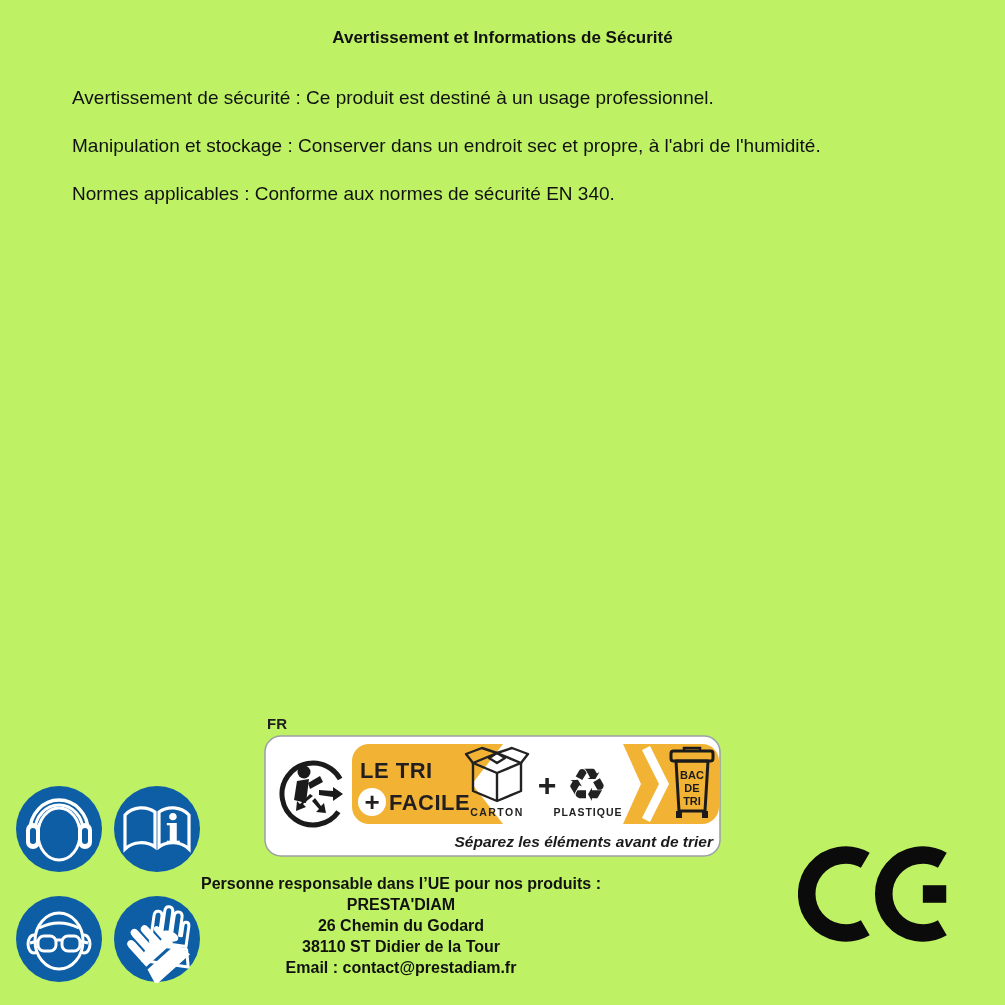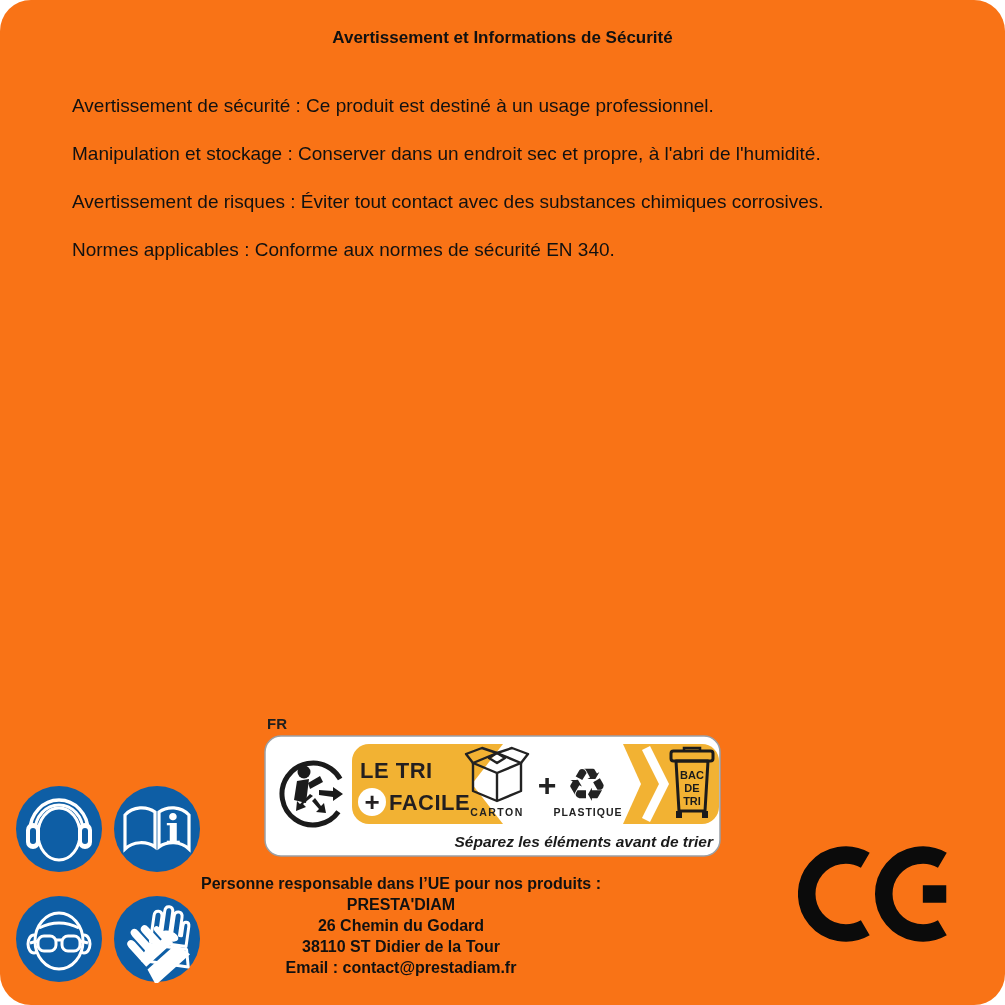--- a/index.html
+++ b/index.html
@@ -1,41 +1,40 @@
 <!DOCTYPE html>
 <html><head>
 <meta charset="utf-8">
 <style>
   html,body{margin:0;padding:0;background:#fff;}
-  .page{position:relative;width:1005px;height:1005px;background:#f97316;overflow:hidden;
-        font-family:"Liberation Sans", sans-serif;color:#1a1a1a;border-radius:31px;}
+  .page{position:relative;width:1005px;height:1005px;background:#bef264;overflow:hidden;
+        font-family:"Liberation Sans", sans-serif;color:#1a1a1a;}
   .doc-title{position:absolute;top:28px;left:0;right:0;text-align:center;
              font-size:17px;font-weight:bold;color:#111;}
   .doc-body{position:absolute;left:72px;top:77px;width:900px;font-size:19px;line-height:25px;color:#111;}
-  .doc-body p{margin:16px 0 23px 0;white-space:pre-line;}
+  .doc-body p{margin:8px 0 23px 0;white-space:pre-line;}
   .picto-grid{position:absolute;left:15px;top:785px;width:186px;}
   .picto{position:absolute;width:88px;height:88px;}
   .picto.p1{left:0;top:0;} .picto.p2{left:98px;top:0;}
   .picto.p3{left:0;top:110px;} .picto.p4{left:98px;top:110px;}
   .tri-label{position:absolute;left:263px;top:706px;}
   .resp-block{position:absolute;left:0;top:873px;width:802px;text-align:center;
               font-size:16px;line-height:21px;font-weight:bold;color:#111;}
   .ce-mark{position:absolute;left:798px;top:845px;}
 </style>
 </head>
 <body>
 
 <div class="page">
 
   <div class="doc-title">Avertissement et Informations de Sécurité</div>
 
   <div class="doc-body">
     <p>Avertissement de sécurité : Ce produit est destiné à un usage professionnel.</p>
     <p>Manipulation et stockage : Conserver dans un endroit sec et propre, à l'abri de l'humidité.</p>
-    <p>Avertissement de risques : Éviter tout contact avec des substances chimiques corrosives.</p>
     <p>Normes applicables : Conforme aux normes de sécurité EN 340.</p>
   </div>
 
   <div class="picto-grid">
 
     <svg class="picto p1" viewBox="0 0 88 88">
       <circle cx="44" cy="44" r="43" fill="#0E5EA5"></circle>
       <path d="M15,46 A29,31 0 0 1 73,46" fill="none" stroke="#fff" stroke-width="3.5"></path>
       <path d="M20,46 A24,26 0 0 1 68,46" fill="none" stroke="#fff" stroke-width="3"></path>
       <ellipse cx="44" cy="49" rx="21" ry="26" fill="#0E5EA5" stroke="#fff" stroke-width="3"></ellipse>

